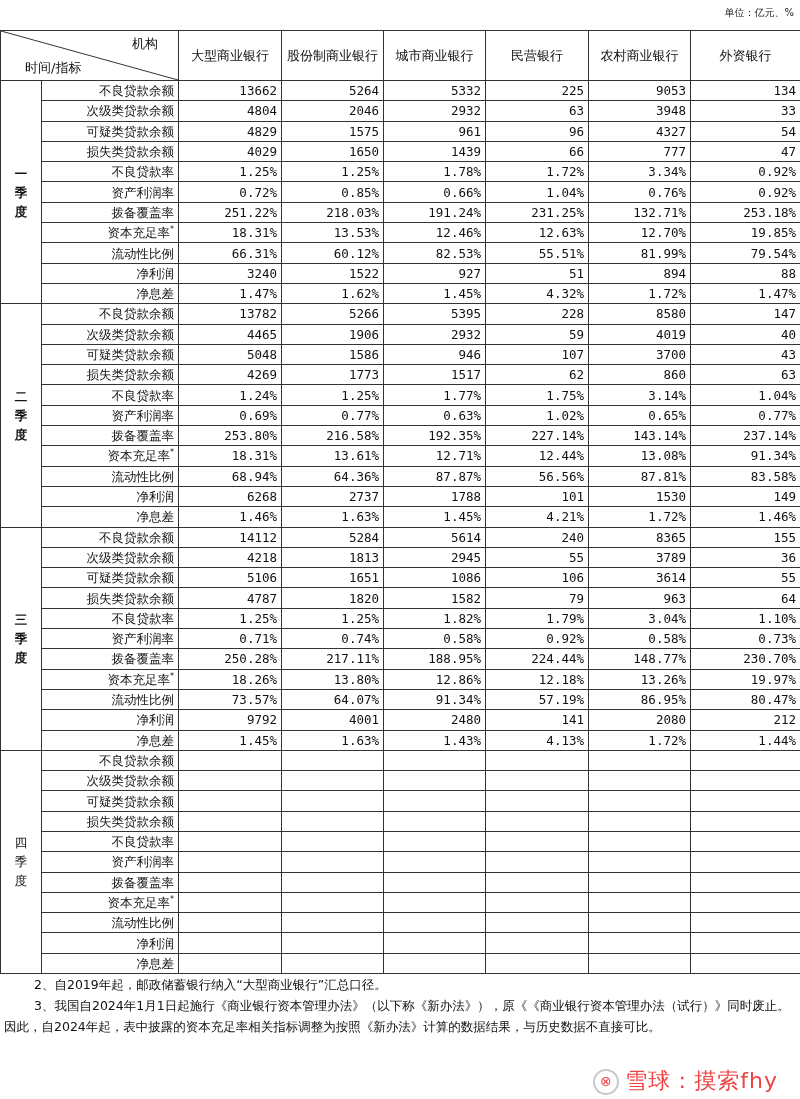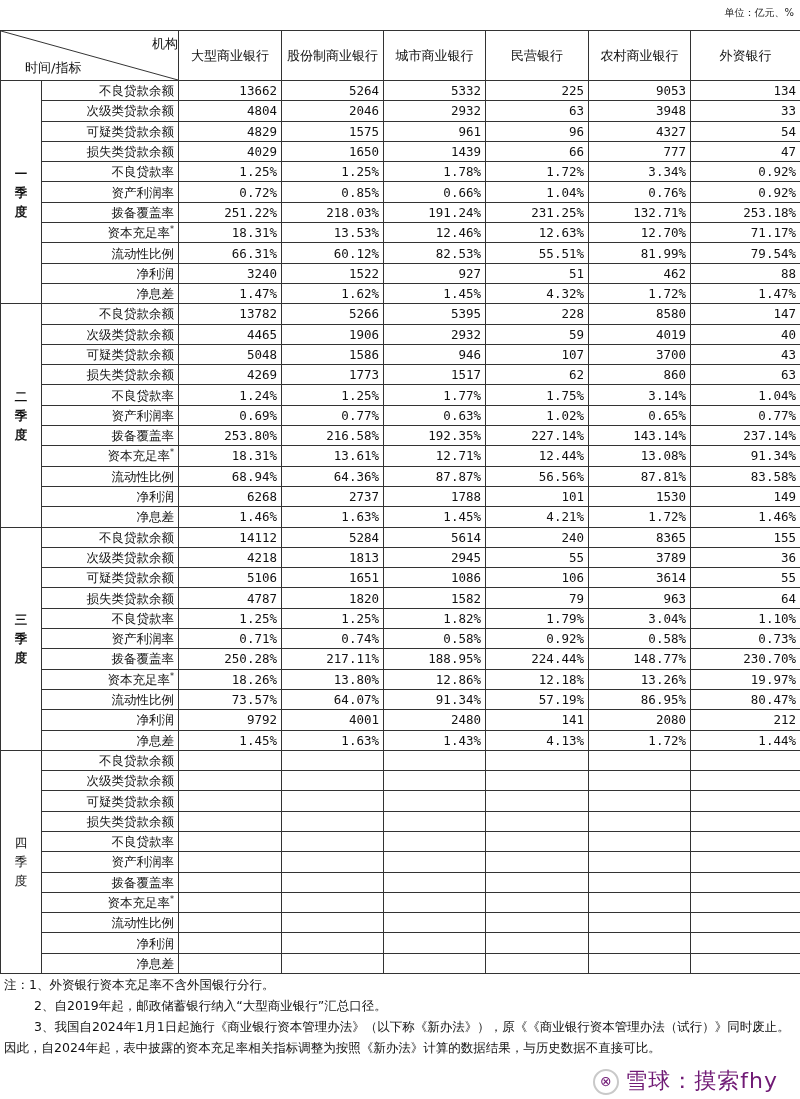--- a/index.html
+++ b/index.html
@@ -25,40 +25,40 @@
     line-height: 19px;
     white-space: nowrap;
     overflow: hidden;
   }
   table.grid th {
     font-weight: normal; height: 49px; line-height: 18px;
     text-align: center; white-space: normal; font-size: 13px;
   }
   th.corner { position: relative; padding: 0; }
   th.corner svg { position: absolute; left: 0; top: 0; width: 100%; height: 100%; }
-  th.corner .tr { position: absolute; right: 0; top: 4px; font-size: 13px; }
+  th.corner .tr { position: absolute; right: 20px; top: 4px; font-size: 13px; }
   th.corner .bl { position: absolute; left: 4px; bottom: 3px; font-size: 13px; padding-left: 20px; }
   td.quarter {
     text-align: center; vertical-align: middle; font-weight: bold;
     font-size: 14px; line-height: 22px; white-space: normal; padding: 0;
   }
   td.quarter.light { font-weight: normal; }
   td.ind { text-align: right; }
   td.val { text-align: right; font-family: "DejaVu Sans Mono", "Liberation Mono", monospace; font-size: 12px; }
   sup { font-size: 8px; line-height: 0; }
   .notes {
     position: absolute; left: 4px; top: 974px; width: 792px;
     font-size: 12.5px; line-height: 21px; color: #111;
   }
   .notes p { margin: 0; }
   .notes .indent { padding-left: 30px; }
   .notes .wrap { text-indent: 30px; }
   .watermark {
     position: absolute; right: 22px; top: 1066px;
-    font-size: 22px; color: #701a75; letter-spacing: 1px;
+    font-size: 22px; color: #ef4444; letter-spacing: 1px;
   }
   .watermark .logo {
     display: inline-block; width: 22px; height: 22px; border: 2px solid #c9c9c9;
     border-radius: 50%; text-align: center; line-height: 20px; font-size: 14px;
     vertical-align: middle; margin-right: 6px;
   }
 </style>
 </head>
 <body>
 
@@ -157,38 +157,38 @@
         <td class="val">132.71%</td>
         <td class="val">253.18%</td>
       </tr>
       <tr>
         <td class="ind"><span>资本充足率</span><sup>*</sup></td>
         <td class="val">18.31%</td>
         <td class="val">13.53%</td>
         <td class="val">12.46%</td>
         <td class="val">12.63%</td>
         <td class="val">12.70%</td>
-        <td class="val">71.17%</td>
+        <td class="val">19.85%</td>
       </tr>
       <tr>
         <td class="ind"><span>流动性比例</span><sup></sup></td>
         <td class="val">66.31%</td>
         <td class="val">60.12%</td>
         <td class="val">82.53%</td>
         <td class="val">55.51%</td>
         <td class="val">81.99%</td>
         <td class="val">79.54%</td>
       </tr>
       <tr>
         <td class="ind"><span>净利润</span><sup></sup></td>
         <td class="val">3240</td>
         <td class="val">1522</td>
         <td class="val">927</td>
         <td class="val">51</td>
-        <td class="val">462</td>
+        <td class="val">894</td>
         <td class="val">88</td>
       </tr>
       <tr>
         <td class="ind"><span>净息差</span><sup></sup></td>
         <td class="val">1.47%</td>
         <td class="val">1.62%</td>
         <td class="val">1.45%</td>
         <td class="val">4.32%</td>
         <td class="val">1.72%</td>
         <td class="val">1.47%</td>
@@ -490,20 +490,19 @@
         <td class="val"></td>
         <td class="val"></td>
         <td class="val"></td>
         <td class="val"></td>
         <td class="val"></td>
       </tr>
     </tbody>
 </table>
 
 <div class="notes">
-  <p>注：1、外资银行资本充足率不含外国银行分行。</p>
   <p class="indent">2、自2019年起，邮政储蓄银行纳入“大型商业银行”汇总口径。</p>
   <p class="wrap">3、我国自2024年1月1日起施行《商业银行资本管理办法》（以下称《新办法》），原《《商业银行资本管理办法（试行）》同时废止。因此，自2024年起，表中披露的资本充足率相关指标调整为按照《新办法》计算的数据结果，与历史数据不直接可比。</p>
 </div>
 
 <div class="watermark">
   <span class="logo">⊗</span><span>雪球：摸索fhy</span>
 </div>
 
 </body></html>

